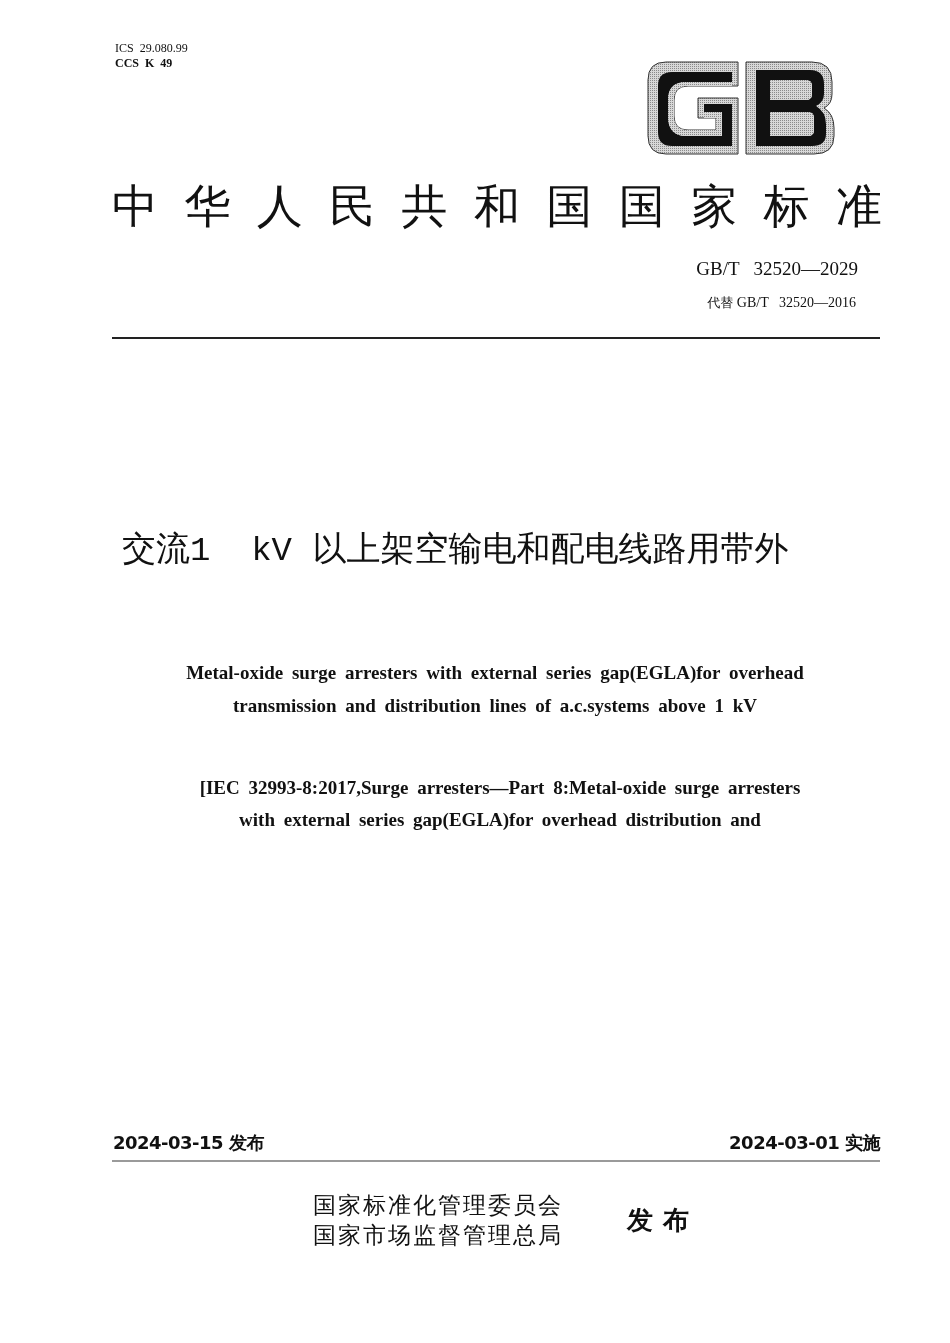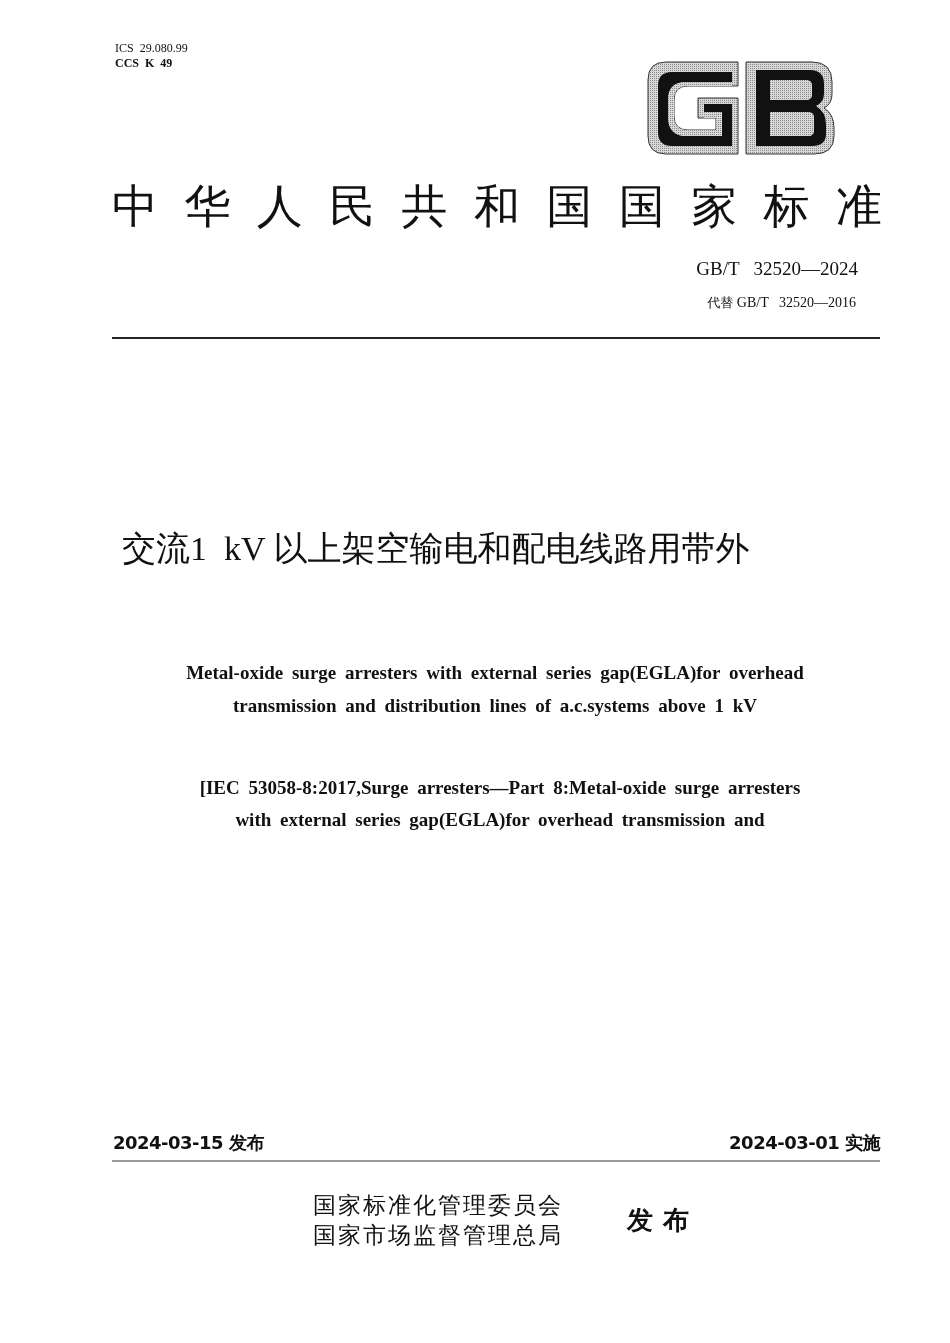--- a/index.html
+++ b/index.html
@@ -17,21 +17,21 @@
 
     #std-number { right: 92px; top: 258px; font-size: 19px; font-family: "Liberation Serif", serif; white-space: pre; }
     #replaces { right: 94px; top: 294px; font-size: 13px; font-family: "DejaVu Sans", sans-serif; white-space: pre; }
     #replaces .num { font-family: "Liberation Serif", serif; font-size: 14px; }
 
     #rule-top { left: 112px; top: 337px; width: 768px; height: 2px; background: #222; }
 
     #cn-title { left: 0; width: 950px; top: 521px; font-size: 34px; font-family: "DejaVu Sans", sans-serif; line-height: 54px; }
     #cn-title .l1 { padding-left: 122px; white-space: nowrap; }
     #cn-title .l2 { padding-left: 188px; white-space: nowrap; }
-    #cn-title .latin { font-family: Liberation Serif, serif; font-size: 34px; }
+    #cn-title .latin { font-family: Liberation Mono, monospace; font-size: 34px; }
 
     #en-title { left: 100px; width: 790px; top: 656px; text-align: center; font-size: 19px; font-weight: bold;
       font-family: "Liberation Serif", serif; line-height: 33px; word-spacing: 4px; }
 
     #iec-ref { left: 100px; width: 800px; top: 772px; text-align: center; font-size: 19px; font-weight: bold;
       font-family: "Liberation Serif", serif; line-height: 32px; word-spacing: 4px; }
 
     #issue-date { left: 113px; top: 1131px; font-size: 18px; font-weight: bold; font-family: "DejaVu Sans", sans-serif; letter-spacing: -0.5px; }
     #impl-date { right: 70px; top: 1131px; font-size: 18px; font-weight: bold; font-family: "DejaVu Sans", sans-serif; letter-spacing: -0.5px; }
 
@@ -77,37 +77,37 @@
   <span>民</span>
   <span>共</span>
   <span>和</span>
   <span>国</span>
   <span>国</span>
   <span>家</span>
   <span>标</span>
   <span>准</span>
 </div>
 
-<div id="std-number" class="abs">GB/T   32520—2024</div>
+<div id="std-number" class="abs">GB/T   32520—2029</div>
 <div id="replaces" class="abs"><span>代替</span><span class="num"> GB/T   32520—2016</span></div>
 
 <div id="rule-top" class="abs"></div>
 
 <div id="cn-title" class="abs">
   <div class="l1"><span>交流</span><span class="latin" style="white-space:pre">1  kV </span><span>以上架空输电和配电线路用带外</span></div>
 </div>
 
 <div id="en-title" class="abs">
   <div>Metal-oxide surge arresters with external series gap(EGLA)for overhead</div>
   <div>transmission and distribution lines of a.c.systems above 1 kV</div>
 </div>
 
 <div id="iec-ref" class="abs">
-  <div>[IEC 53058-8:2017,Surge arresters—Part 8:Metal-oxide surge arresters</div>
-  <div>with external series gap(EGLA)for overhead transmission and</div>
+  <div>[IEC 32993-8:2017,Surge arresters—Part 8:Metal-oxide surge arresters</div>
+  <div>with external series gap(EGLA)for overhead distribution and</div>
 </div>
 
 <div id="issue-date" class="abs">2024-03-15 发布</div>
 <div id="impl-date" class="abs">2024-03-01 实施</div>
 
 <div id="rule-bottom" class="abs"></div>
 
 <div id="issuers" class="abs">
   <div>国家标准化管理委员会</div>
   <div>国家市场监督管理总局</div>

